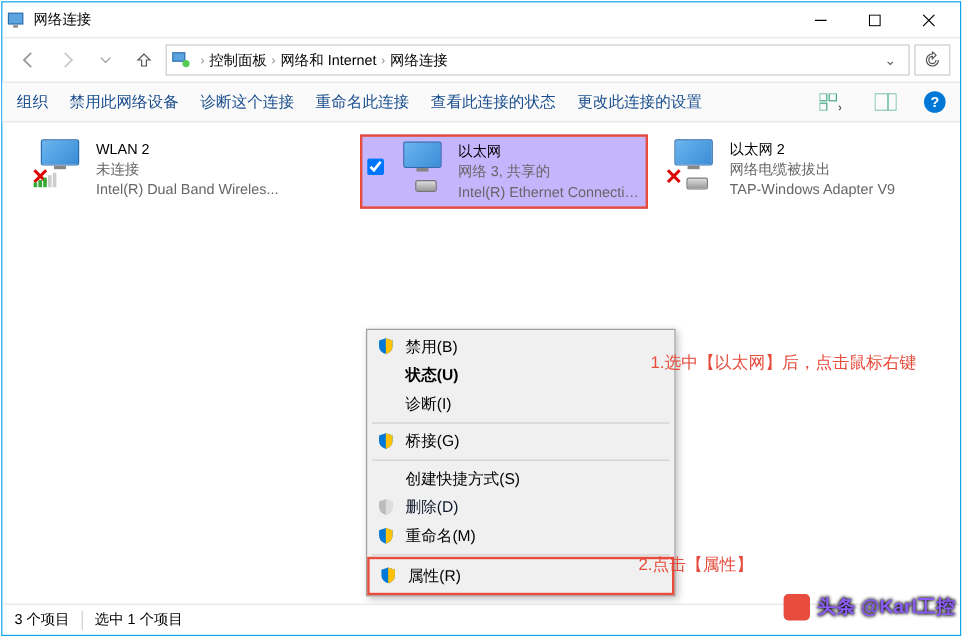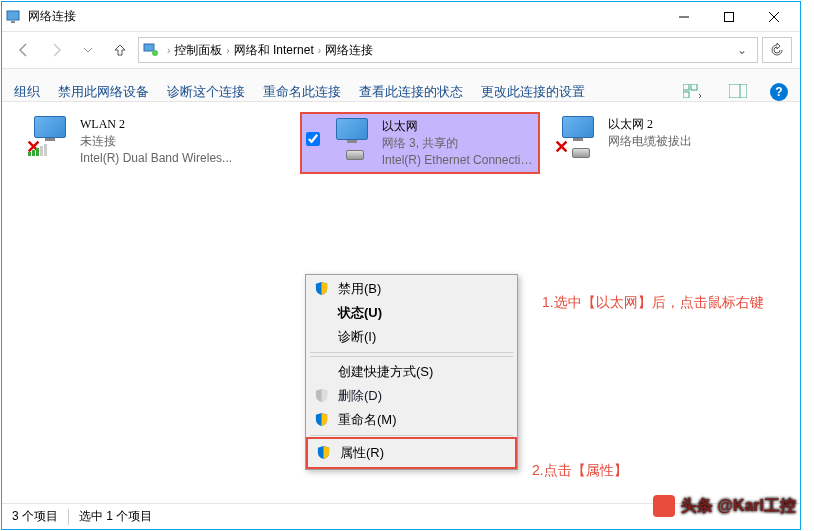--- a/index.html
+++ b/index.html
@@ -17,70 +17,70 @@
     .navbar { height: 36px; display: flex; align-items: center; padding: 0 8px; gap: 4px; }
     .navbtn { width: 28px; height: 28px; display: flex; align-items: center; justify-content: center; color: #888; }
     .navbtn.up { color: #555; }
     .breadcrumb { flex: 1; height: 26px; border: 1px solid #ccc; display: flex; align-items: center; padding: 0 4px; font-size: 12px; }
     .bc-icon { width: 16px; height: 16px; margin-right: 4px; }
     .bc-sep { margin: 0 4px; color: #888; font-size: 10px; }
     .searchbox { width: 30px; height: 26px; border: 1px solid #ccc; display: flex; align-items: center; justify-content: center; }
     .bc-drop { margin-left: auto; padding: 0 6px; color: #666; }
     
     
-    .toolbar { height: 34px; border-top: 1px solid #e5e5e5; border-bottom: 1px solid #e5e5e5; display: flex; align-items: flex-end; padding: 0 12px; gap: 18px; font-size: 13px; background: #fafafa; }
+    .toolbar { height: 34px; border-top: 1px solid #e5e5e5; border-bottom: 1px solid #e5e5e5; display: flex; align-items: center; padding: 0 12px; gap: 18px; font-size: 13px; background: #fafafa; }
     .tbitem { color: #1a4e8e; }
     .tb-spacer { flex: 1; }
     .tb-icon { width: 28px; height: 20px; display: flex; align-items: center; justify-content: center; }
     .help-icon { width: 18px; height: 18px; border-radius: 50%; background: #0078d7; color: #fff; font-size: 12px; font-weight: bold; display: flex; align-items: center; justify-content: center; }
     
     
     .content { flex: 1; position: relative; padding: 10px 20px; display: flex; gap: 10px; align-items: flex-start; }
     .conn-item { width: 240px; display: flex; gap: 6px; padding: 4px; }
     .conn-item.selected { background: #c4b5fd; border: 2px solid #e74c3c; position: relative; margin-left: 38px; }
     .conn-check { width: 16px; display: flex; align-items: flex-start; padding-top: 14px; }
     .conn-check input { width: 14px; height: 14px; }
     .conn-icon { width: 48px; height: 44px; position: relative; flex-shrink: 0; }
     .conn-text { font-size: 12px; line-height: 1.4; overflow: hidden; }
-    .conn-name { color: #000; font-family: Liberation Serif, serif; }
+    .conn-name { color: #000; }
     .conn-status { color: #666; }
     .conn-device { color: #666; white-space: nowrap; overflow: hidden; text-overflow: ellipsis; max-width: 170px; }
     
     
     .comp-icon { position: relative; }
     .monitor { width: 32px; height: 22px; background: linear-gradient(135deg,#6bb5f0,#3a8dd6); border: 1px solid #2a6cb0; border-radius: 2px; position: absolute; top: 0; left: 8px; }
     .monitor::after { content: ''; position: absolute; bottom: -4px; left: 10px; width: 10px; height: 3px; background: #888; }
     .cross-x { position: absolute; bottom: 2px; left: 0; color: #d00; font-size: 18px; font-weight: bold; }
     .wifi-bars { position: absolute; bottom: 4px; left: 2px; display: flex; gap: 1px; align-items: flex-end; }
     .wifi-bars span { width: 3px; background: #3a3; }
     .wifi-bars span:nth-child(1){height:4px} .wifi-bars span:nth-child(2){height:6px} .wifi-bars span:nth-child(3){height:8px} .wifi-bars span:nth-child(4){height:10px;background:#ccc} .wifi-bars span:nth-child(5){height:12px;background:#ccc}
     .eth-plug { position: absolute; bottom: 2px; left: 18px; width: 18px; height: 10px; background: linear-gradient(#ddd,#999); border: 1px solid #777; border-radius: 2px; }
     
     
-    .context-menu { position: absolute; top: 172px; left: 303px; width: 213px; background: #f0f0f0; border: 1px solid #a0a0a0; box-shadow: 2px 2px 6px rgba(0,0,0,0.25); font-size: 13px; padding: 2px; }
+    .context-menu { position: absolute; top: 172px; left: 303px; width: 258px; background: #f0f0f0; border: 1px solid #a0a0a0; box-shadow: 2px 2px 6px rgba(0,0,0,0.25); font-size: 13px; padding: 2px; }
     .menu-item { height: 24px; display: flex; align-items: center; padding: 0 8px 0 6px; gap: 8px; }
     .menu-item.disabled { color: #0f172a; }
     .menu-item .shield { width: 16px; height: 16px; flex-shrink: 0; }
     .menu-item .m-icon { width: 16px; flex-shrink: 0; }
     .menu-sep { height: 1px; background: #d0d0d0; margin: 3px 2px; }
     .menu-hl { border: 2px solid #e74c3c; margin: -2px; padding: 2px; }
     
     .shield svg { width: 15px; height: 15px; }
     
     
     .annot { position: absolute; color: #e74c3c; font-size: 14px; font-weight: 400; }
     .annot1 { top: 192px; left: 540px; }
     .annot2 { top: 360px; left: 530px; }
     
     
     .statusbar { height: 26px; border-top: 1px solid #e5e5e5; display: flex; align-items: center; padding: 0 10px; font-size: 12px; gap: 6px; margin-top: 24px; }
     .sb-sep { width: 1px; height: 16px; background: #ccc; margin: 0 4px; }
     
     
-    .watermark { position: absolute; bottom: 14px; right: 18px; display: flex; align-items: center; gap: 6px; font-size: 16px; font-weight: bold; color: #7f1d1d; text-shadow: 0 0 3px #000, 0 0 3px #000; }
+    .watermark { position: absolute; bottom: 14px; right: 18px; display: flex; align-items: center; gap: 6px; font-size: 16px; font-weight: bold; color: #8b5cf6; text-shadow: 0 0 3px #000, 0 0 3px #000; }
     .wm-icon { width: 22px; height: 22px; background: #e74c3c; border-radius: 4px; }
   </style>
 </head>
 <body>
 
 <div class="window">
 
   <div class="titlebar">
     <span class="icon">
       <svg viewBox="0 0 16 16">
@@ -211,40 +211,48 @@
 
     <div class="conn-item">
       <div class="conn-icon comp-icon">
         <div class="monitor"></div>
         <span class="cross-x">✕</span>
         <div class="eth-plug"></div>
       </div>
       <div class="conn-text">
         <div class="conn-name">以太网 2</div>
         <div class="conn-status">网络电缆被拔出</div>
+        <div class="conn-device">TAP-Windows Adapter V9</div>
       </div>
     </div>
 
     <div class="context-menu">
       <div class="menu-item">
         <span class="shield"><svg viewBox="0 0 16 16">
               <path d="M8 1 L14 3 L14 8 Q14 13 8 15 Q2 13 2 8 L2 3 Z" fill="#0078d7"></path>
               <path d="M8 1 L14 3 L14 8 Q14 13 8 15 L8 1 Z" fill="#ffc107"></path>
             </svg></span>
         <span>禁用(B)</span>
       </div>
       <div class="menu-item">
         <span class="m-icon"></span>
         <span style="font-weight:bold">状态(U)</span>
       </div>
       <div class="menu-item">
         <span class="m-icon"></span>
         <span>诊断(I)</span>
       </div>
       <div class="menu-sep"></div>
+      <div class="menu-item">
+        <span class="shield"><svg viewBox="0 0 16 16">
+              <path d="M8 1 L14 3 L14 8 Q14 13 8 15 Q2 13 2 8 L2 3 Z" fill="#0078d7"></path>
+              <path d="M8 1 L14 3 L14 8 Q14 13 8 15 L8 1 Z" fill="#ffc107"></path>
+            </svg></span>
+        <span>桥接(G)</span>
+      </div>
       <div class="menu-sep"></div>
       <div class="menu-item">
         <span class="m-icon"></span>
         <span>创建快捷方式(S)</span>
       </div>
       <div class="menu-item disabled">
         <span class="shield"><svg viewBox="0 0 16 16">
               <path d="M8 1 L14 3 L14 8 Q14 13 8 15 Q2 13 2 8 L2 3 Z" fill="#bbb"></path>
               <path d="M8 1 L14 3 L14 8 Q14 13 8 15 L8 1 Z" fill="#ddd"></path>
             </svg></span>

